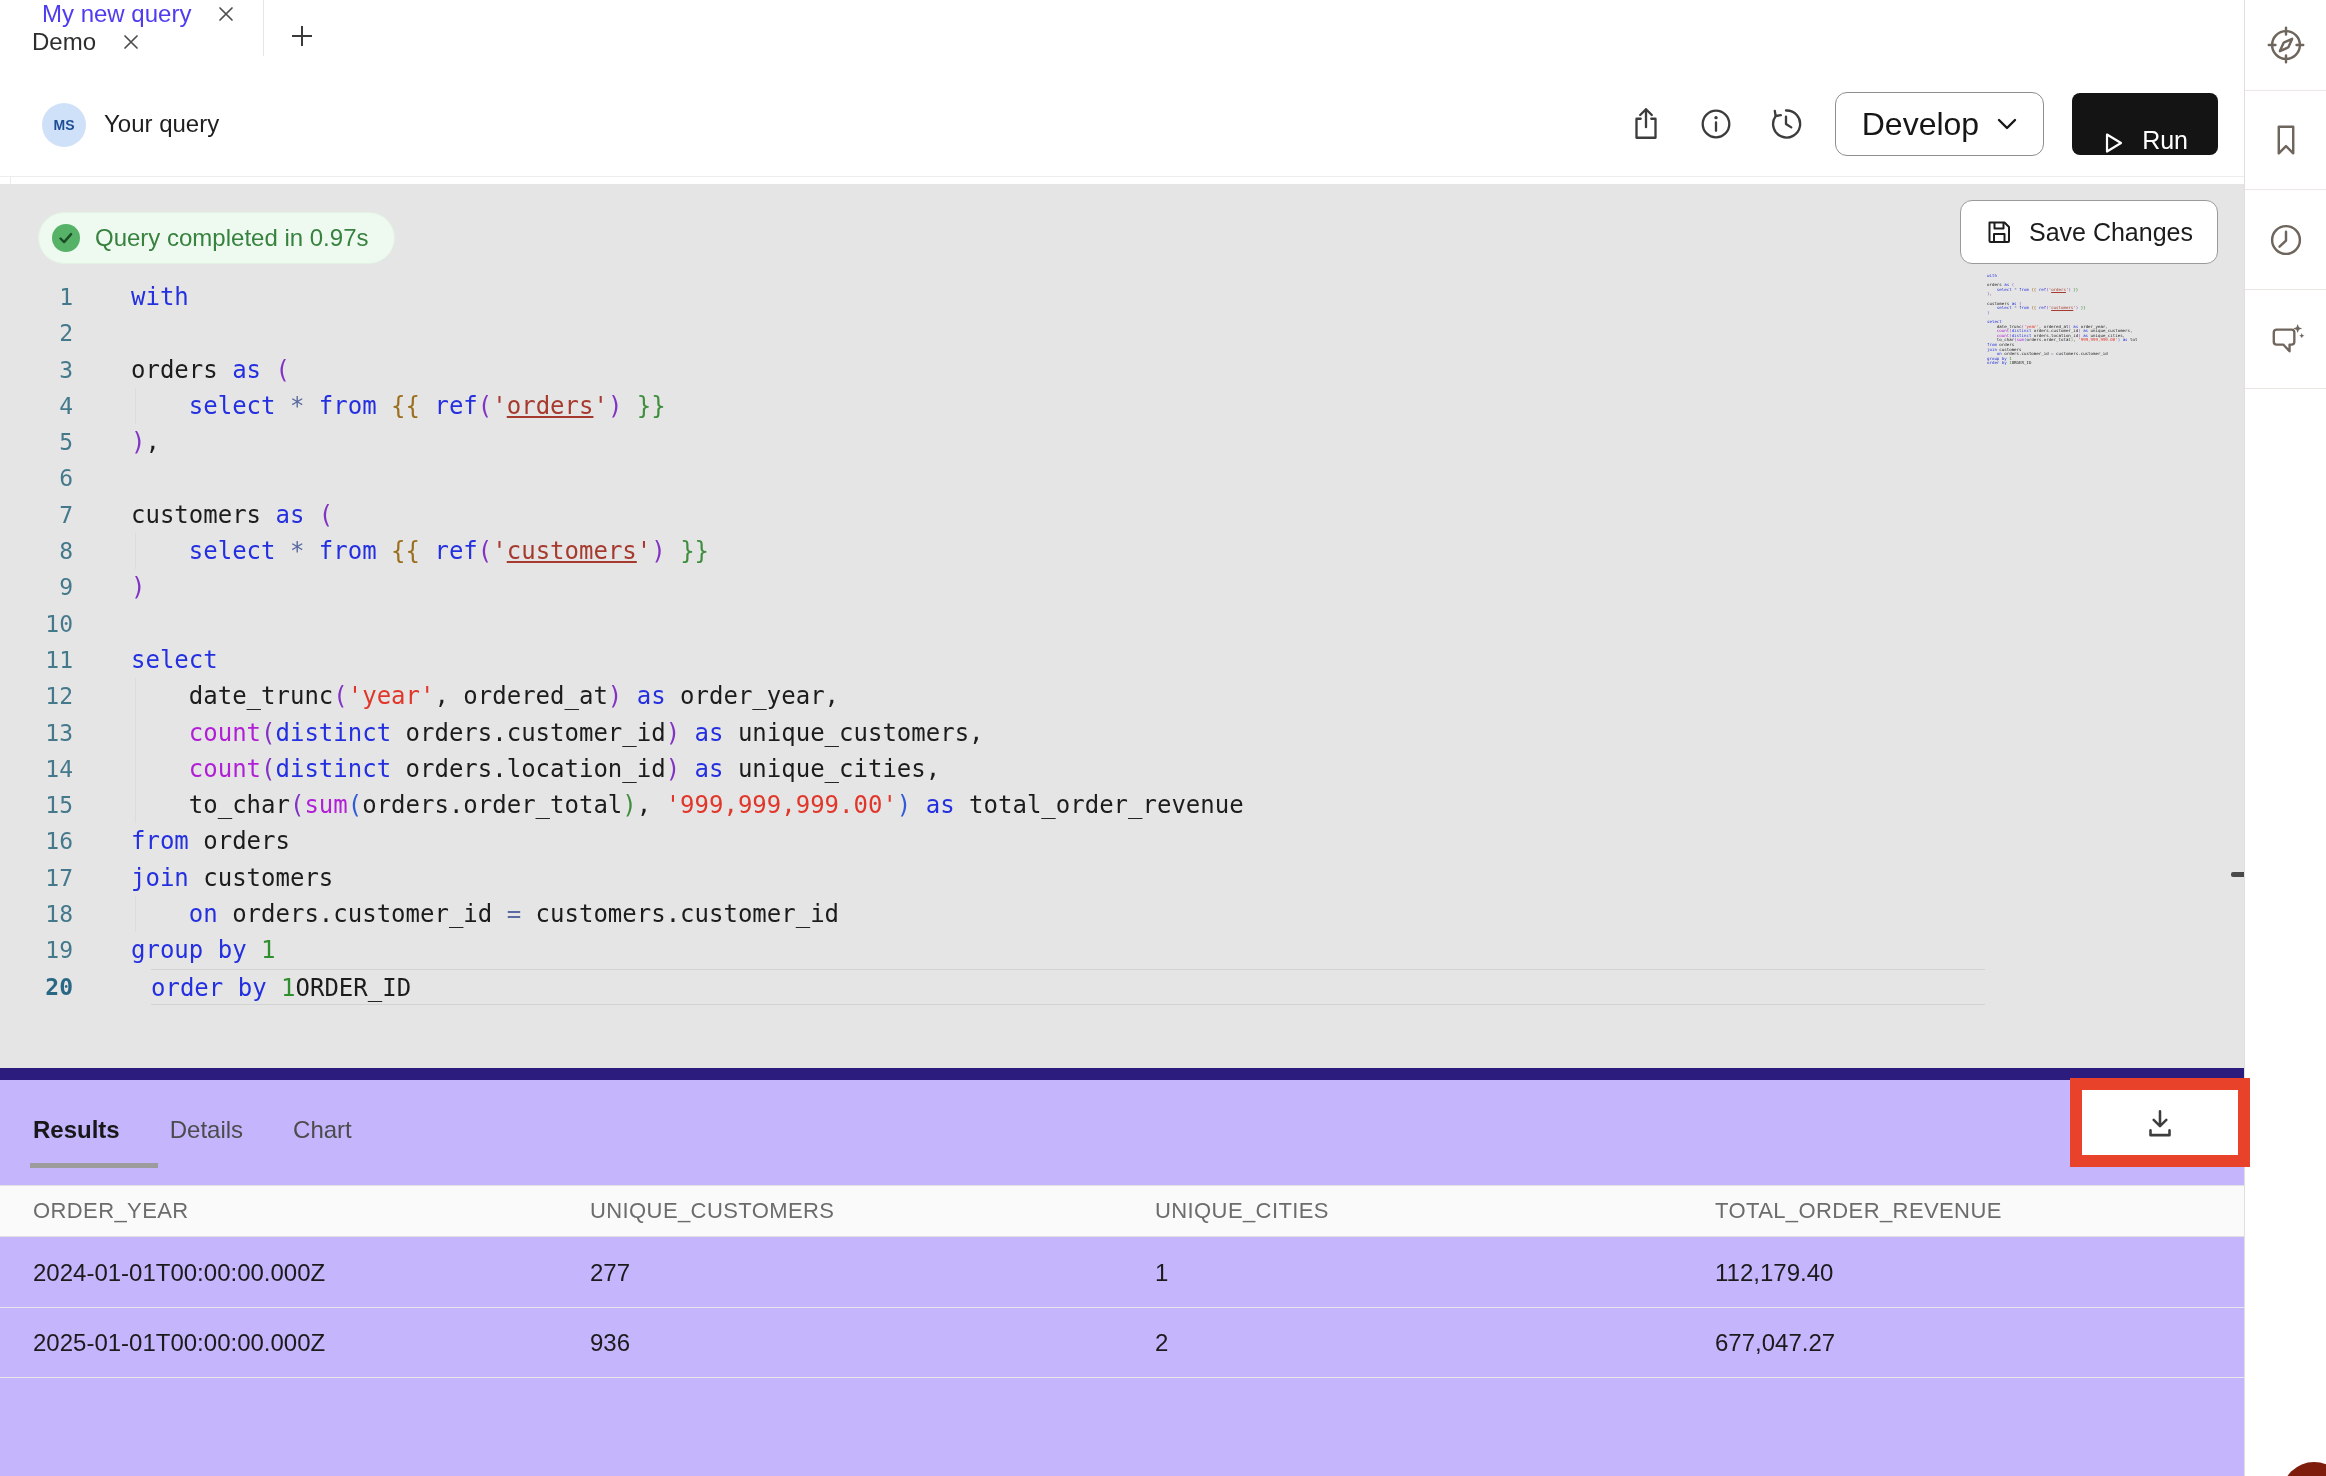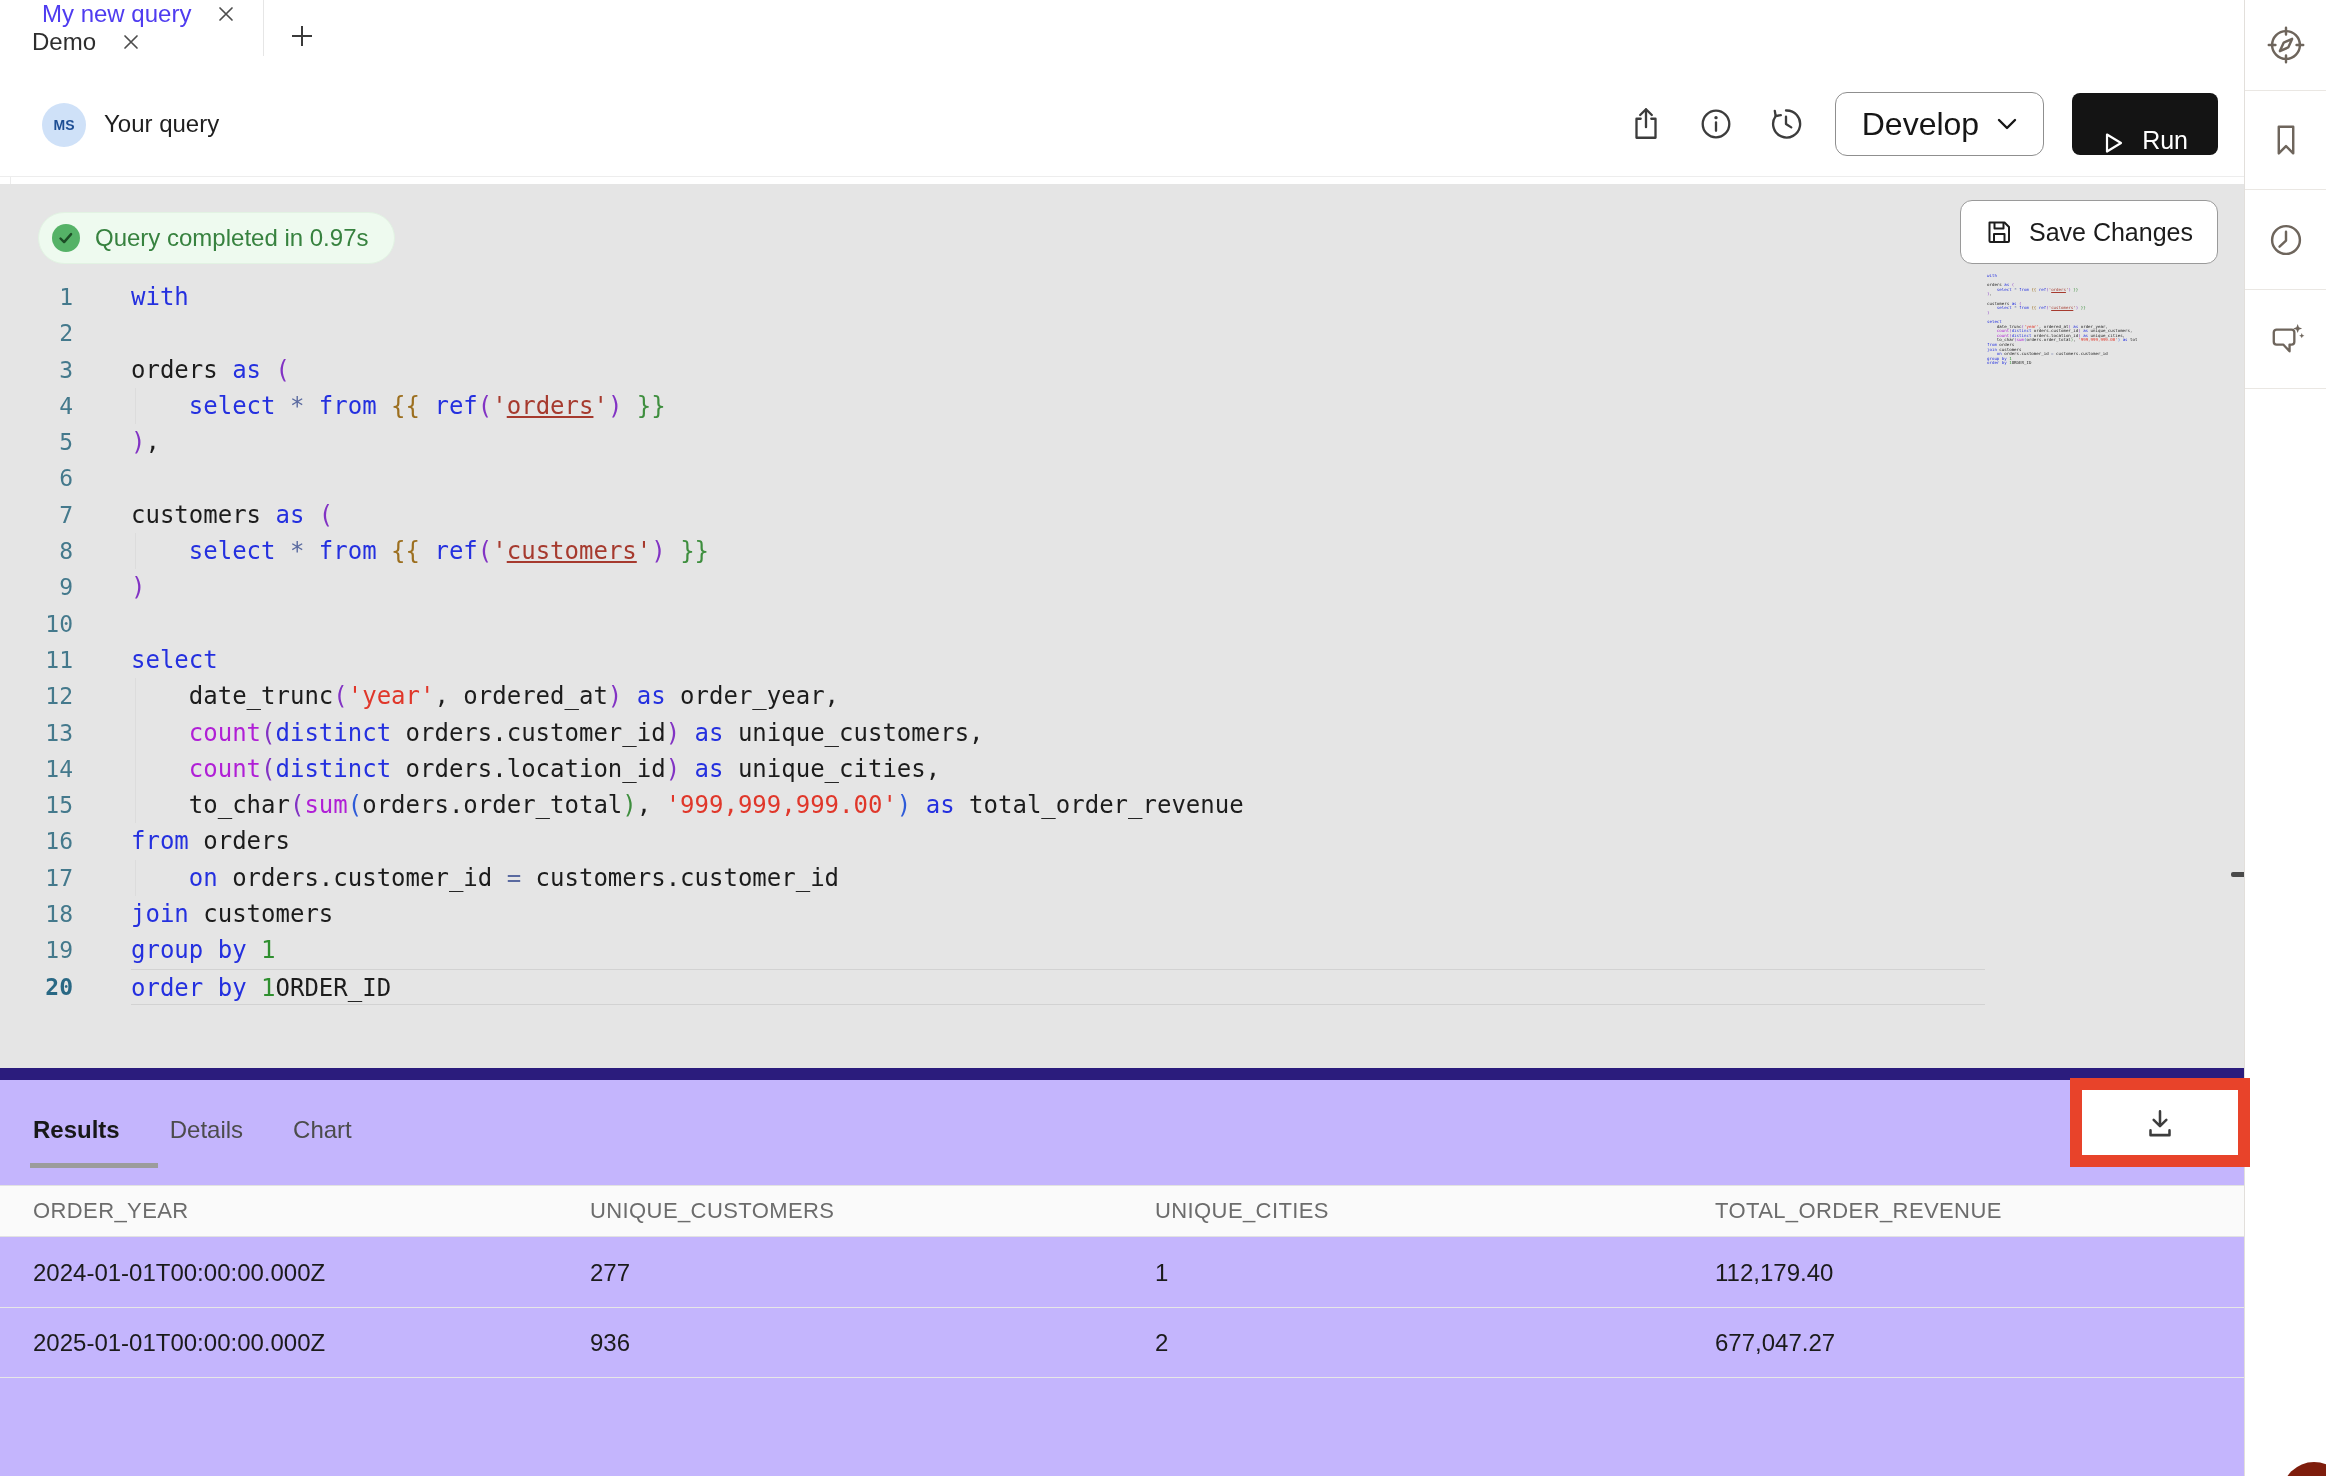--- a/index.html
+++ b/index.html
@@ -52,21 +52,21 @@
             font-size:25px;color:#1c1c1c;cursor:pointer;}
 
   #code-gutter{position:absolute;left:0;top:95px;width:73px;text-align:right;
                font-family:"DejaVu Sans Mono",monospace;font-size:23px;line-height:36.3px;color:#44798c;}
   .gut-n{height:36.3px;}
   .gut-n.cur-n{color:#296884;font-weight:700;}
   #code-lines{position:absolute;left:131px;top:95px;width:1854px;
               font-family:"DejaVu Sans Mono",monospace;font-size:24px;line-height:36.3px;color:#1c1c1c;}
   #code-lines .code-line{position:relative;height:36.3px;white-space:pre;}
   #code-lines .code-line.g::before{content:"";position:absolute;left:4px;top:0;bottom:0;width:1px;background:#dcdcdc;}
-  #code-lines .code-line.cur{border-top:1px solid #d2d2d2;border-bottom:1px solid #d2d2d2;height:34.3px;}
+  #code-lines .code-line.cur{border-top:1px solid #d2d2d2;border-bottom:1px solid #d2d2d2;height:34.3px;margin-left:20px;}
 
   .tk-kw{color:#2430df;} .tk-id{color:#1c1c1c;} .tk-fn{color:#b01fd6;}
   .tk-str{color:#e0372a;} .tk-ref{color:#a63a2e;text-decoration:underline;} .tk-sq{color:#a63a2e;}
   .tk-jj{color:#9c6f1f;} .tk-jg{color:#3e8e3e;}
   .tk-b1{color:#8233c4;} .tk-b2{color:#2e5bd8;} .tk-b3{color:#3e8e3e;}
   .tk-num{color:#2f8f2f;} .tk-op{color:#5a6aa0;}
 
   #minimap{position:absolute;left:1987px;top:90px;width:150px;height:300px;overflow:hidden;
            font-family:"DejaVu Sans Mono",monospace;cursor:pointer;}
   #minimap .code-line{height:4.6px;line-height:4.6px;font-size:4.1px;white-space:pre;}
@@ -230,22 +230,22 @@
         <div class="code-line"><span class="tk-id">customers </span><span class="tk-kw">as</span><span class="tk-id"> </span><span class="tk-b1">(</span></div>
         <div class="code-line g"><span class="tk-id">    </span><span class="tk-kw">select</span><span class="tk-id"> </span><span class="tk-op">*</span><span class="tk-id"> </span><span class="tk-kw">from</span><span class="tk-id"> </span><span class="tk-jj">{{</span><span class="tk-id"> </span><span class="tk-kw">ref</span><span class="tk-b1">(</span><span class="tk-sq">'</span><span class="tk-ref">customers</span><span class="tk-sq">'</span><span class="tk-b1">)</span><span class="tk-id"> </span><span class="tk-jg">}}</span></div>
         <div class="code-line"><span class="tk-b1">)</span></div>
         <div class="code-line"></div>
         <div class="code-line"><span class="tk-kw">select</span></div>
         <div class="code-line g"><span class="tk-id">    date_trunc</span><span class="tk-b1">(</span><span class="tk-str">'year'</span><span class="tk-id">, ordered_at</span><span class="tk-b1">)</span><span class="tk-id"> </span><span class="tk-kw">as</span><span class="tk-id"> order_year,</span></div>
         <div class="code-line g"><span class="tk-id">    </span><span class="tk-fn">count</span><span class="tk-b1">(</span><span class="tk-kw">distinct</span><span class="tk-id"> orders.customer_id</span><span class="tk-b1">)</span><span class="tk-id"> </span><span class="tk-kw">as</span><span class="tk-id"> unique_customers,</span></div>
         <div class="code-line g"><span class="tk-id">    </span><span class="tk-fn">count</span><span class="tk-b1">(</span><span class="tk-kw">distinct</span><span class="tk-id"> orders.location_id</span><span class="tk-b1">)</span><span class="tk-id"> </span><span class="tk-kw">as</span><span class="tk-id"> unique_cities,</span></div>
         <div class="code-line g"><span class="tk-id">    to_char</span><span class="tk-b1">(</span><span class="tk-fn">sum</span><span class="tk-b2">(</span><span class="tk-id">orders.order_total</span><span class="tk-b3">)</span><span class="tk-id">, </span><span class="tk-str">'999,999,999.00'</span><span class="tk-b2">)</span><span class="tk-id"> </span><span class="tk-kw">as</span><span class="tk-id"> total_order_revenue</span></div>
         <div class="code-line"><span class="tk-kw">from</span><span class="tk-id"> orders</span></div>
+        <div class="code-line"><span class="tk-kw">join</span><span class="tk-id"> customers</span></div>
         <div class="code-line g"><span class="tk-id">    </span><span class="tk-kw">on</span><span class="tk-id"> orders.customer_id </span><span class="tk-op">=</span><span class="tk-id"> customers.customer_id</span></div>
-        <div class="code-line"><span class="tk-kw">join</span><span class="tk-id"> customers</span></div>
         <div class="code-line"><span class="tk-kw">group by</span><span class="tk-id"> </span><span class="tk-num">1</span></div>
         <div class="code-line cur"><span class="tk-kw">order by</span><span class="tk-id"> </span><span class="tk-num">1</span><span class="tk-id">ORDER_ID</span></div>
       </div>
     <div id="minimap">
         <div class="code-line"><span class="tk-kw">with</span></div>
         <div class="code-line"></div>
         <div class="code-line"><span class="tk-id">orders </span><span class="tk-kw">as</span><span class="tk-id"> </span><span class="tk-b1">(</span></div>
         <div class="code-line g"><span class="tk-id">    </span><span class="tk-kw">select</span><span class="tk-id"> </span><span class="tk-op">*</span><span class="tk-id"> </span><span class="tk-kw">from</span><span class="tk-id"> </span><span class="tk-jj">{{</span><span class="tk-id"> </span><span class="tk-kw">ref</span><span class="tk-b1">(</span><span class="tk-sq">'</span><span class="tk-ref">orders</span><span class="tk-sq">'</span><span class="tk-b1">)</span><span class="tk-id"> </span><span class="tk-jg">}}</span></div>
         <div class="code-line"><span class="tk-b1">)</span><span class="tk-id">,</span></div>
         <div class="code-line"></div>

